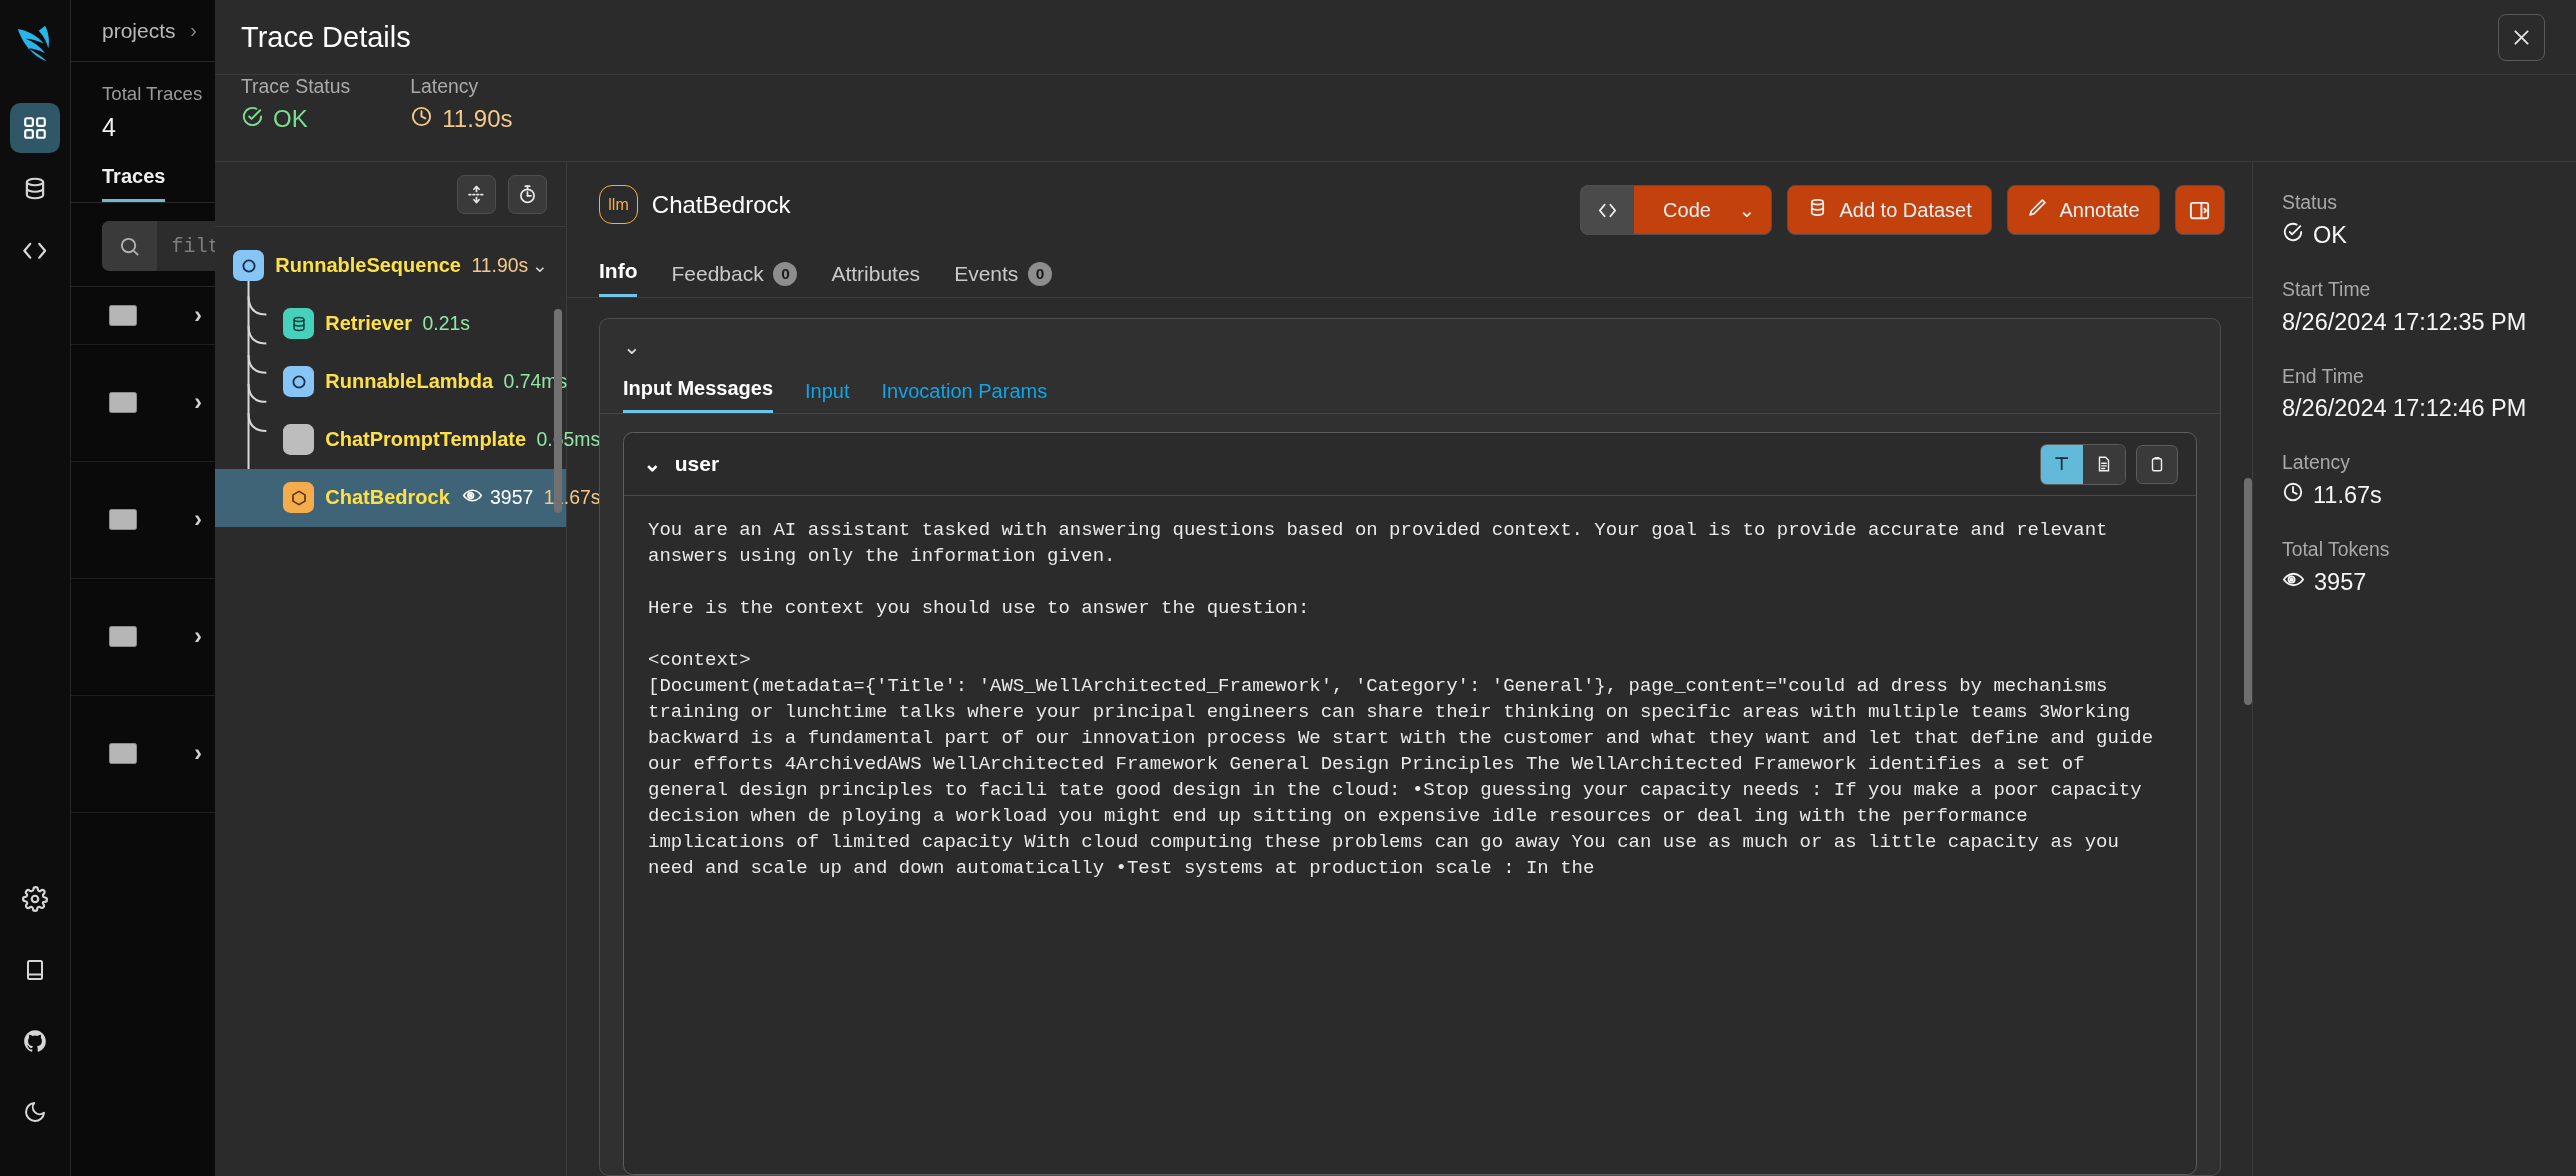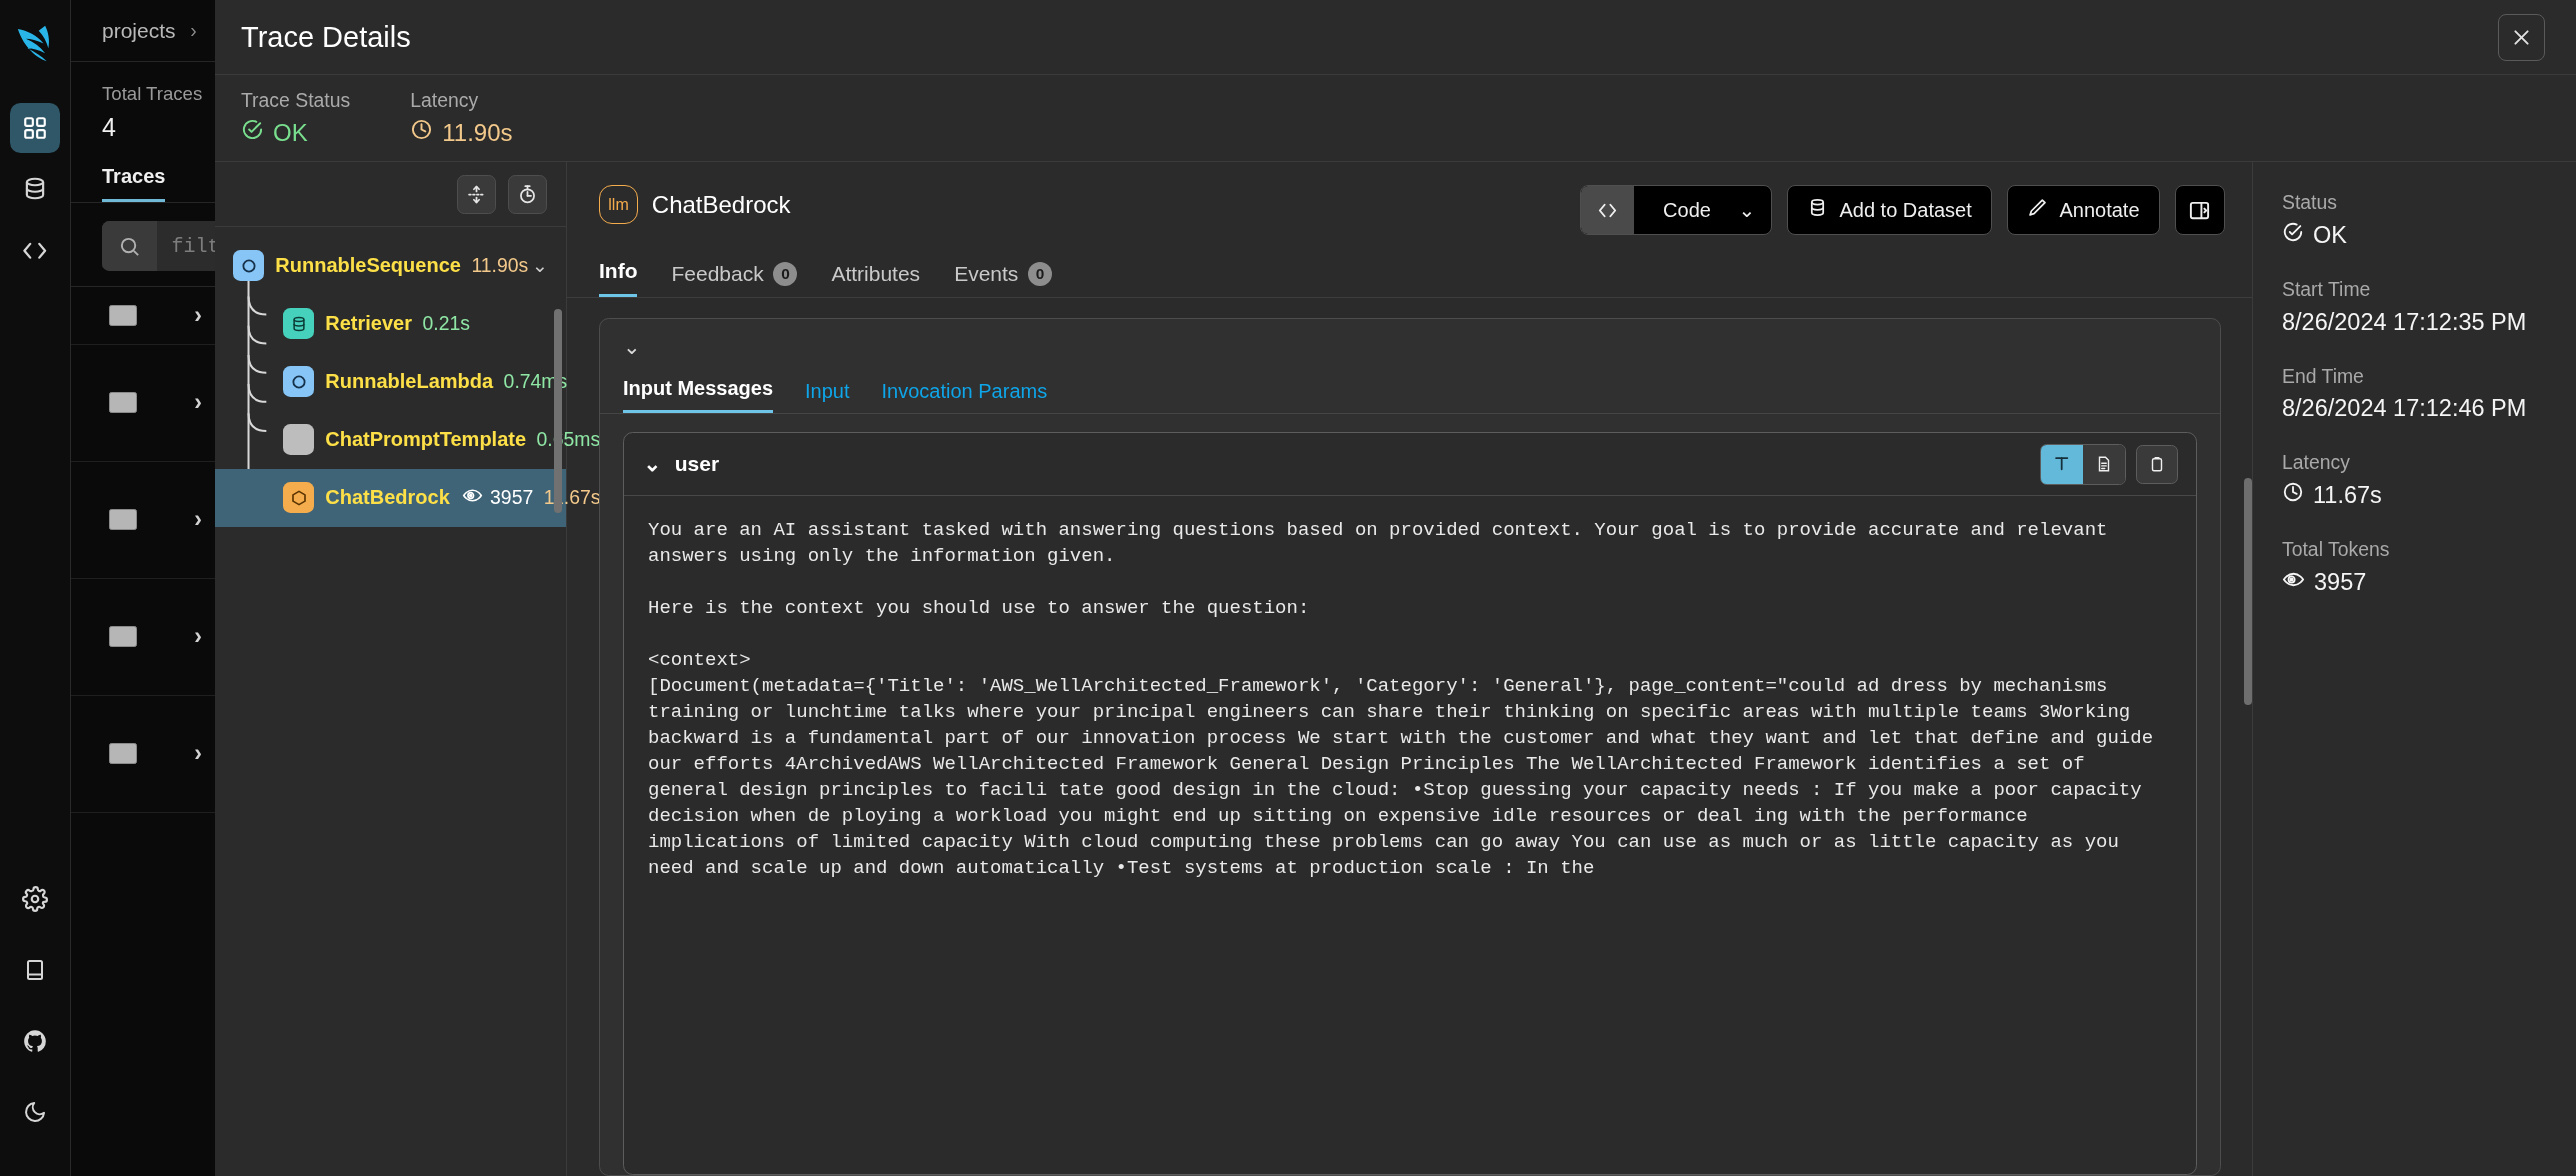--- a/index.html
+++ b/index.html
@@ -81,21 +81,21 @@
     height: 75px; display: flex; align-items: center; justify-content: space-between;
     padding: 0 31px 0 26px; border-bottom: 0.8px solid #3b3b3b;
   }
   .dlg-title { color: #ffffff; font-size: 29px; }
   .close-btn {
     width: 47px; height: 47px; border: 0.8px solid #5a5a5a; border-radius: 8px;
     display: flex; align-items: center; justify-content: center; color: #e2e2e2;
   }
 
   .dlg-summary {
-    height: 87px; display: flex; align-items: center; gap: 0;
+    height: 87px; display: flex; gap: 0;
     padding-left: 26px; border-bottom: 0.8px solid #3b3b3b;
   }
   .sum-block { margin-right: 60px; }
   .sum-label { color: #aaaaaa; font-size: 19.4px; margin-bottom: 6.5px; }
   .sum-value { font-size: 24px; display: flex; align-items: center; gap: 9px; }
   .ok-color { color: #79df8e; }
   .lat-color { color: #f3c98b; }
 
   .dlg-body { flex: 1; display: flex; min-height: 0; }
 
@@ -147,21 +147,21 @@
     padding: 23px 27.5px 0 32px;
   }
   .det-title { display: flex; align-items: center; gap: 13.8px; }
   .llm-badge {
     width: 39px; height: 39px; border: 1.6px solid #f5ac4d; border-radius: 13px;
     color: #f5ac4d; font-size: 16px; display: flex; align-items: center; justify-content: center;
   }
   .det-title-text { color: #ffffff; font-size: 24px; }
   .det-actions { display: flex; align-items: center; gap: 14.6px; }
   .btn {
-    height: 50px; background: #000000; border: 0.8px solid #4f4f4f; border-radius: 8px;
+    height: 50px; background: #c2410c; border: 0.8px solid #4f4f4f; border-radius: 8px;
     display: flex; align-items: center; gap: 11.3px; padding: 0 19.4px;
     color: #efefef; font-size: 20px; white-space: nowrap;
   }
   .btn-split { padding: 0; overflow: hidden; }
   .btn-split .split-ic {
     width: 53px; height: 100%; background: #4a4a4a;
     display: flex; align-items: center; justify-content: center;
   }
   .btn-split .split-lbl { padding: 0 16px 0 18px; display: flex; align-items: center; gap: 27.5px; }
   .btn-icononly { width: 50px; padding: 0; justify-content: center; }

